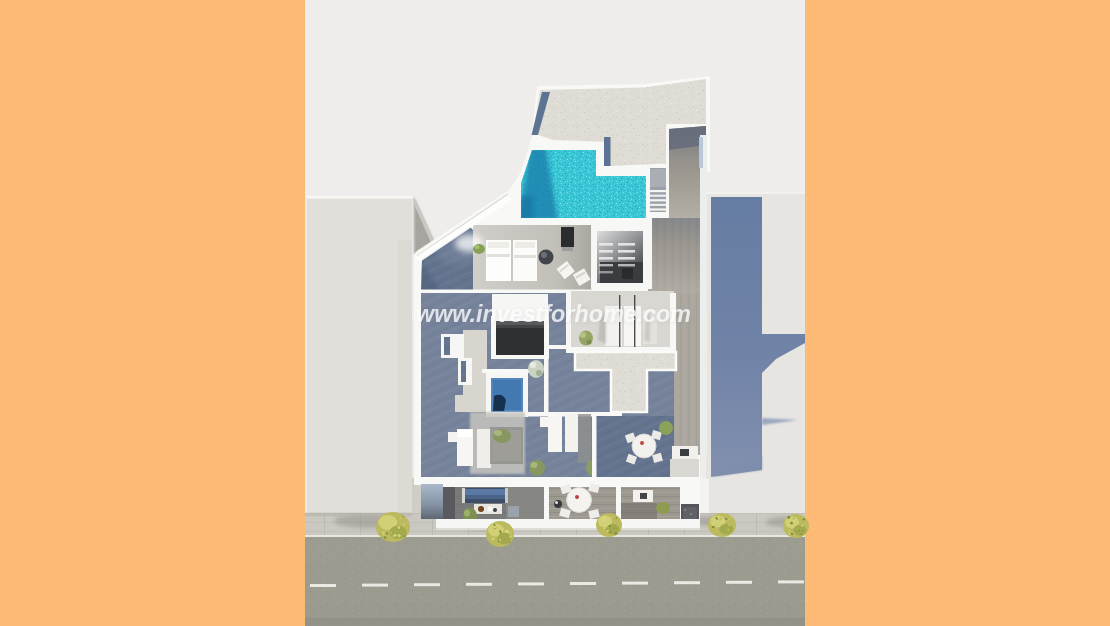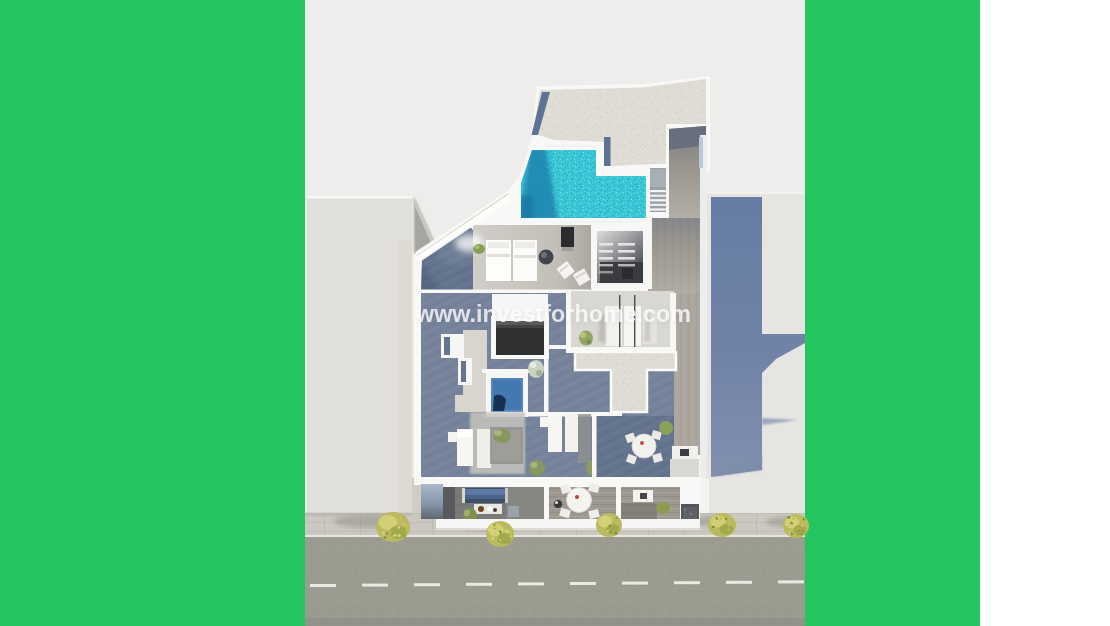--- a/index.html
+++ b/index.html
@@ -1,17 +1,17 @@
 <!DOCTYPE html>
 <html><head>
 <meta charset="utf-8">
 <style>
   html,body{margin:0;padding:0;background:#ffffff;}
-  #stage{position:relative;width:980px;height:626px;background:#22c55e;overflow:hidden;
-         font-family:"Liberation Sans", sans-serif;}
+  #stage{position:relative;width:1110px;height:626px;background:#fdba74;overflow:hidden;
+         font-family:"Liberation Sans", sans-serif;font-style:italic;}
 </style>
 </head>
 <body>
 <div id="stage">
 <svg width="1110" height="626" viewBox="0 0 1110 626" xmlns="http://www.w3.org/2000/svg">
 <defs>
   <pattern id="speckle" width="23" height="19" patternUnits="userSpaceOnUse">
     <rect width="23" height="19" fill="#dedcd5"></rect>
     <rect x="2" y="3" width="1" height="1" fill="#c9c6bc"></rect>
           <rect x="7" y="1" width="1" height="1" fill="#eceae3"></rect>

